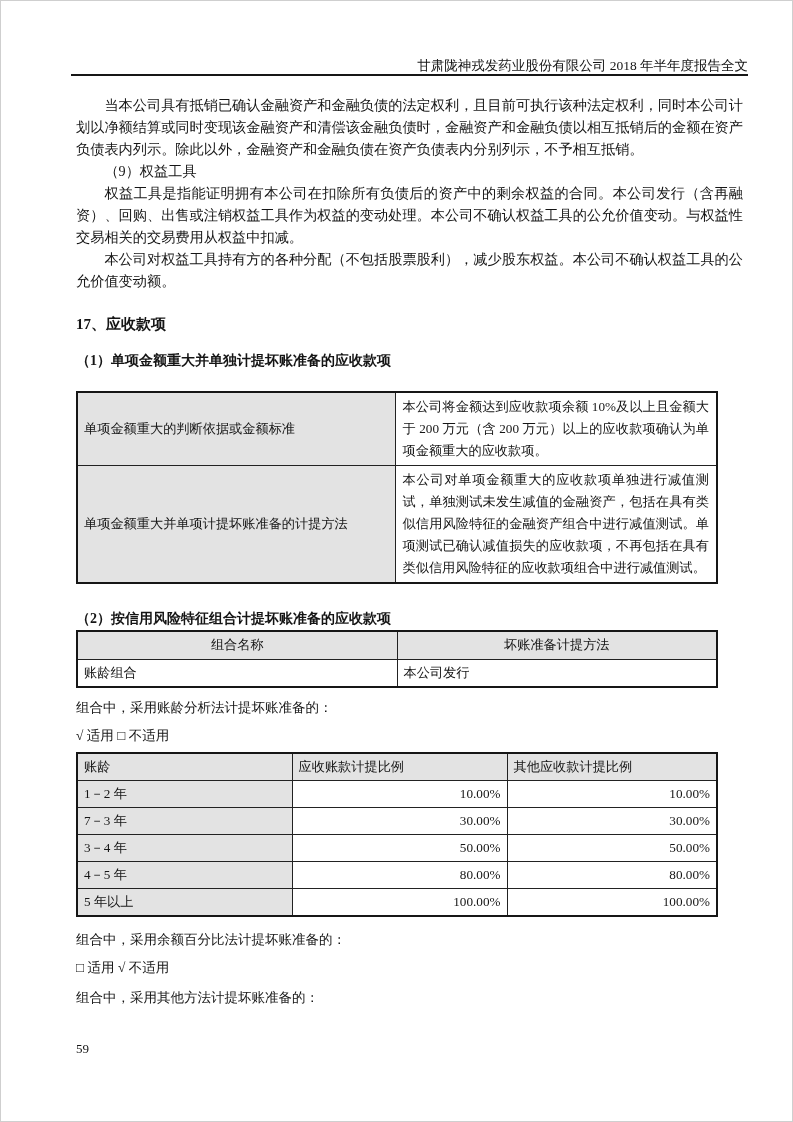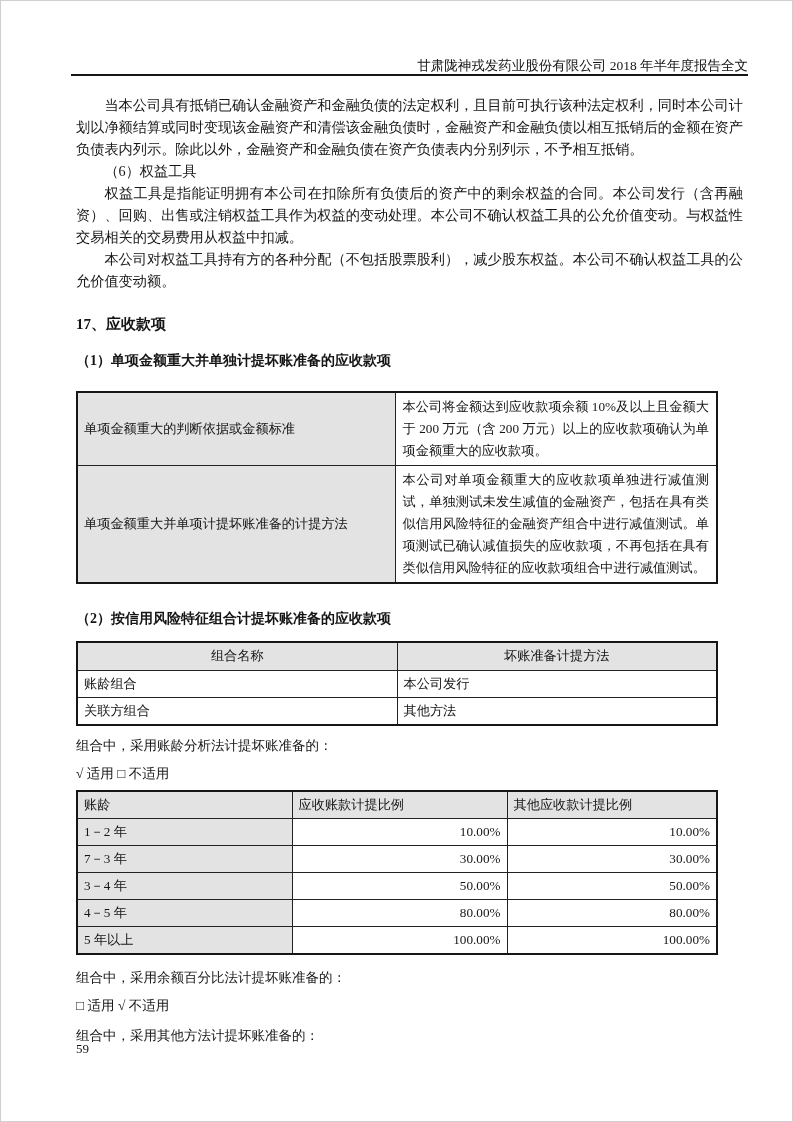--- a/index.html
+++ b/index.html
@@ -45,21 +45,21 @@
   td, th {
     border:1px solid #222222;
     padding:2px 6px;
     font-weight:normal;
     vertical-align:middle;
     overflow:hidden;
   }
   .gray { background:var(--cell-gray,#e3e3e3); }
   .t1 { margin-top:19px; }
   .t1 td.val { text-align:justify; padding:3px 7px; }
-  .t2 { margin-top:11px; }
+  .t2 { margin-top:0; }
   .t2 th { height:28px; text-align:center; }
   .t2 td { height:27px; }
   .t3 { margin-top:6px; }
   .t3 th { height:28px; text-align:left; }
   .t3 td { height:26px; }
   .t3 td.pct { text-align:right; background:#ffffff; }
   .note { margin-top:9px; font-size:13.5px; line-height:21px; }
   .check { margin-top:7px; font-size:13.5px; line-height:21px; }
   .page-number {
     position:absolute; top:1040px; left:75px; width:640px;
@@ -69,21 +69,21 @@
 </head>
 <body>
 
 <div class="page">
 
   <div class="doc-header">甘肃陇神戎发药业股份有限公司 2018 年半年度报告全文</div>
 
   <div class="content">
 
     <p class="body-par">当本公司具有抵销已确认金融资产和金融负债的法定权利，且目前可执行该种法定权利，同时本公司计划以净额结算或同时变现该金融资产和清偿该金融负债时，金融资产和金融负债以相互抵销后的金额在资产负债表内列示。除此以外，金融资产和金融负债在资产负债表内分别列示，不予相互抵销。</p>
-    <p class="body-line">（6）权益工具</p>
+    <p class="body-line">（9）权益工具</p>
     <p class="body-par">权益工具是指能证明拥有本公司在扣除所有负债后的资产中的剩余权益的合同。本公司发行（含再融资）、回购、出售或注销权益工具作为权益的变动处理。本公司不确认权益工具的公允价值变动。与权益性交易相关的交易费用从权益中扣减。</p>
     <p class="body-par">本公司对权益工具持有方的各种分配（不包括股票股利），减少股东权益。本公司不确认权益工具的公允价值变动额。</p>
 
     <h2 class="sec">17、应收款项</h2>
 
     <h3 class="subsec">（1）单项金额重大并单独计提坏账准备的应收款项</h3>
 
     <table class="t1">
       <colgroup>
           <col style="width:318px">
@@ -109,24 +109,20 @@
           <col style="width:320px">
         </colgroup>
       <tbody>
           <tr>
         <th class="gray">组合名称</th>
         <th class="gray">坏账准备计提方法</th>
       </tr>
       <tr>
         <td>账龄组合</td>
         <td>本公司发行</td>
-      </tr>
-      <tr>
-        <td>关联方组合</td>
-        <td>其他方法</td>
       </tr>
     </tbody>
       </table>
 
     <div class="note">组合中，采用账龄分析法计提坏账准备的：</div>
     <div class="check">√ 适用 □ 不适用</div>
 
     <table class="t3">
       <colgroup>
           <col style="width:215px">

